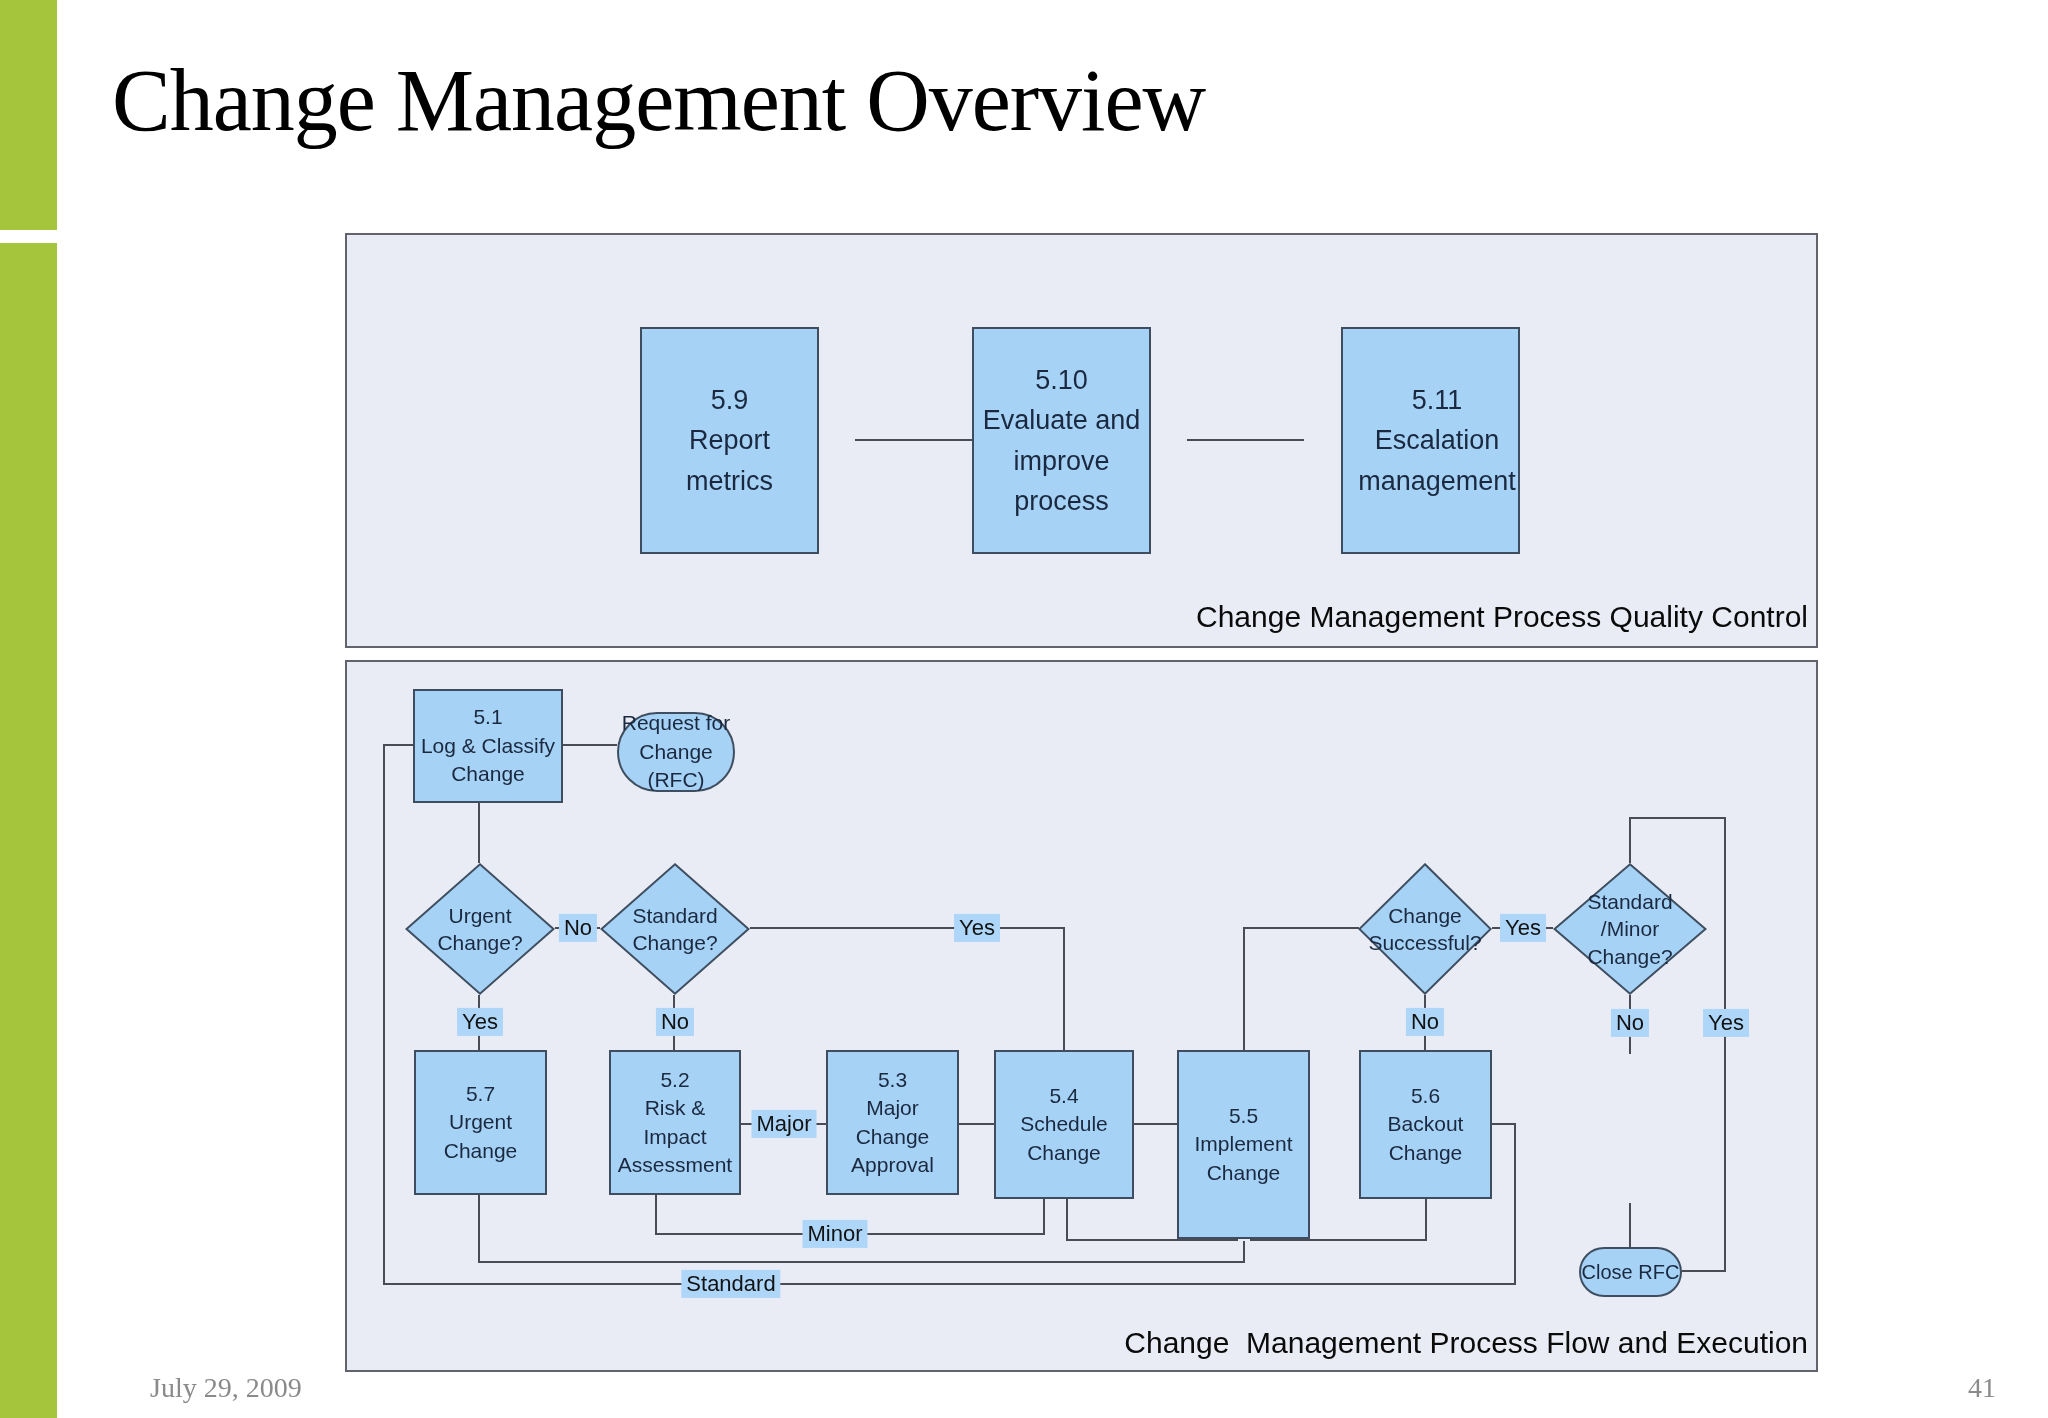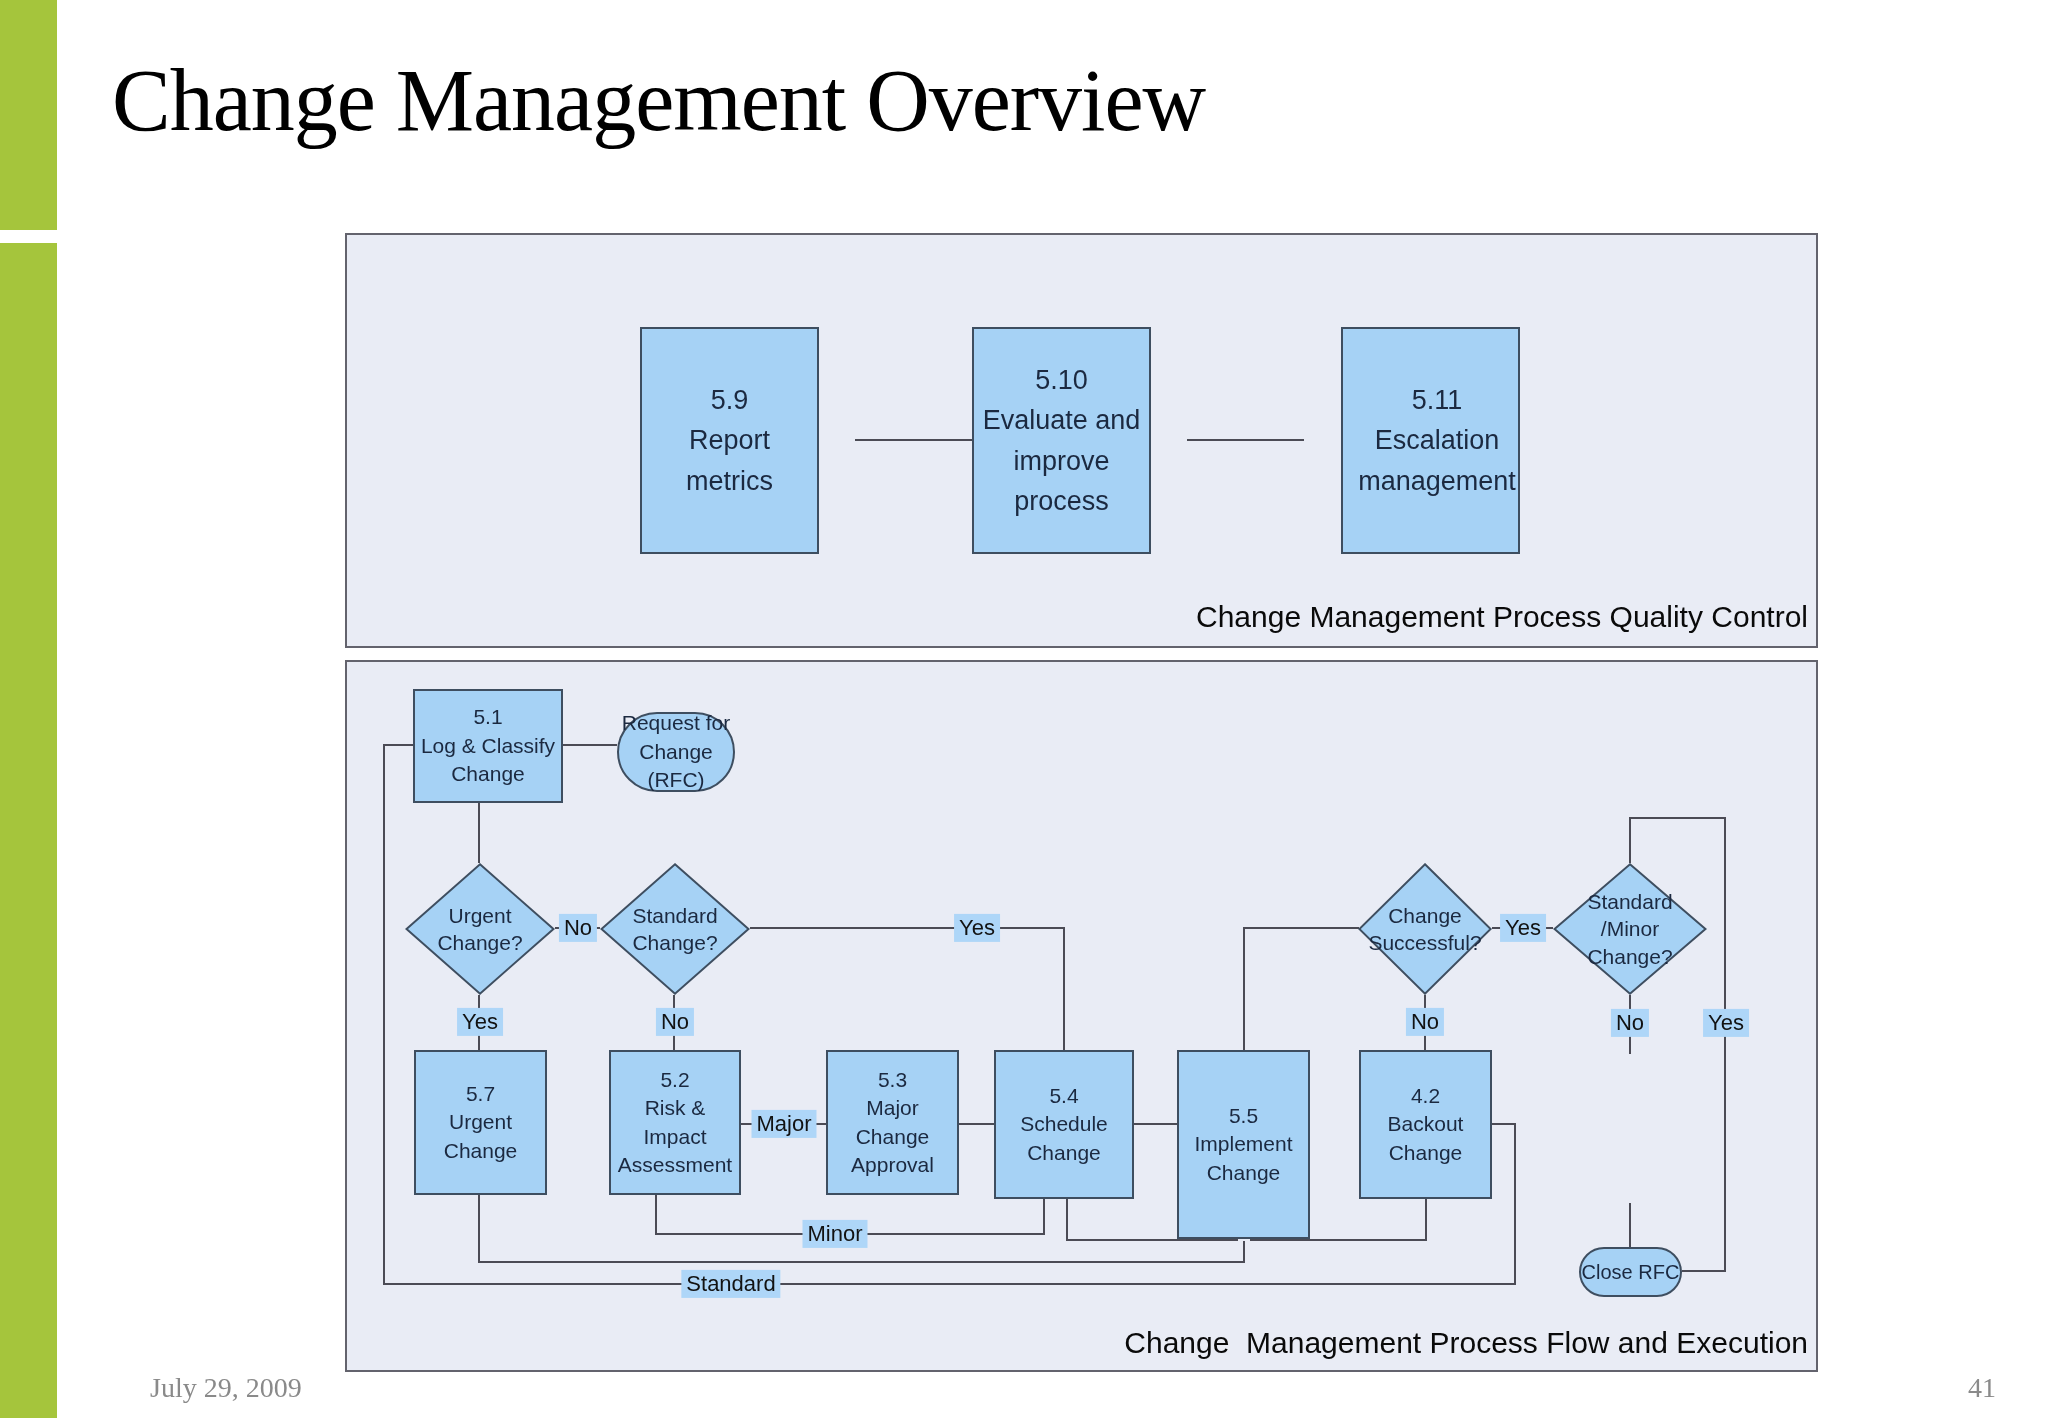--- a/index.html
+++ b/index.html
@@ -170,21 +170,21 @@
     <div class="pbox fbox" style="left:479px;top:388px;width:133px;height:145px;">5.3
 Major
 Change
 Approval</div>
     <div class="pbox fbox" style="left:647px;top:388px;width:140px;height:149px;">5.4
 Schedule
 Change</div>
     <div class="pbox fbox" style="left:830px;top:388px;width:133px;height:189px;">5.5
 Implement
 Change</div>
-    <div class="pbox fbox" style="left:1012px;top:388px;width:133px;height:149px;">4.2
+    <div class="pbox fbox" style="left:1012px;top:388px;width:133px;height:149px;">5.6
 Backout
 Change</div>
     <div class="stadium" style="left:1232px;top:585px;width:103px;height:50px;border-radius:25px;font-size:20px;">Close RFC</div>
 
     <div class="elabel" style="left:231px;top:266px;">No</div>
     <div class="elabel" style="left:133px;top:360px;">Yes</div>
     <div class="elabel" style="left:328px;top:360px;">No</div>
     <div class="elabel" style="left:630px;top:266px;">Yes</div>
     <div class="elabel" style="left:1176px;top:266px;">Yes</div>
     <div class="elabel" style="left:1078px;top:360px;">No</div>

